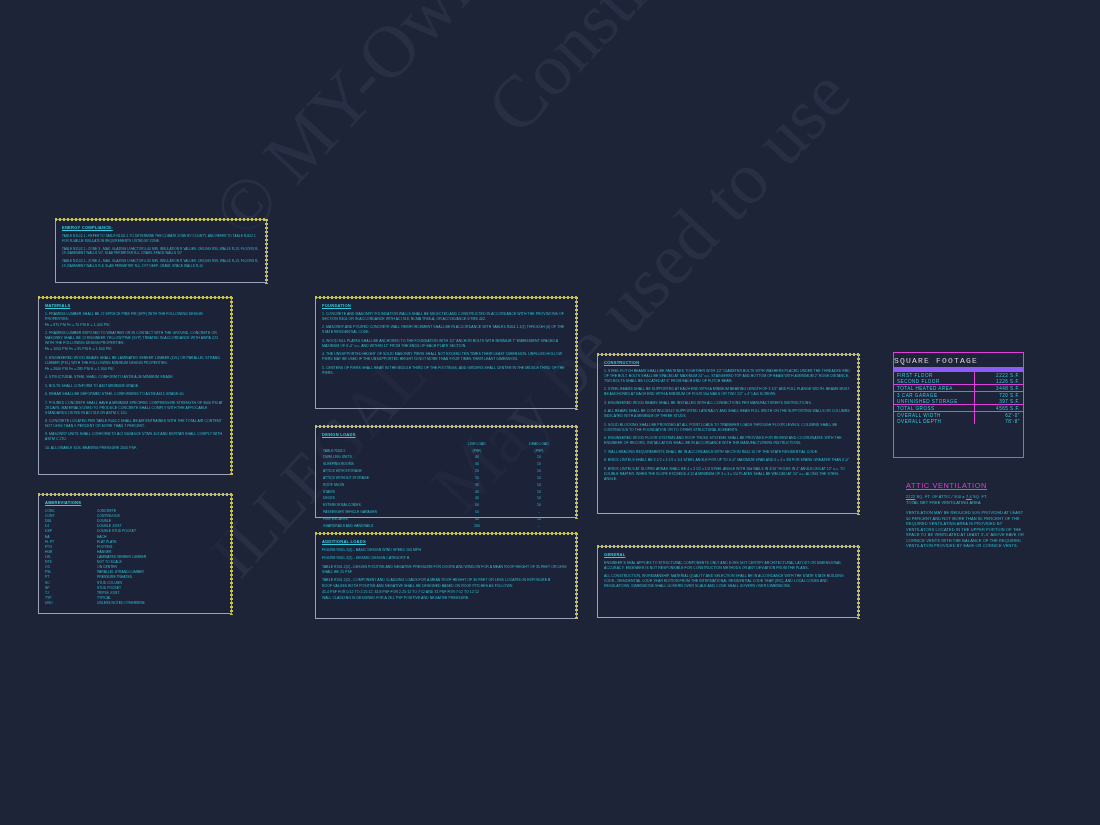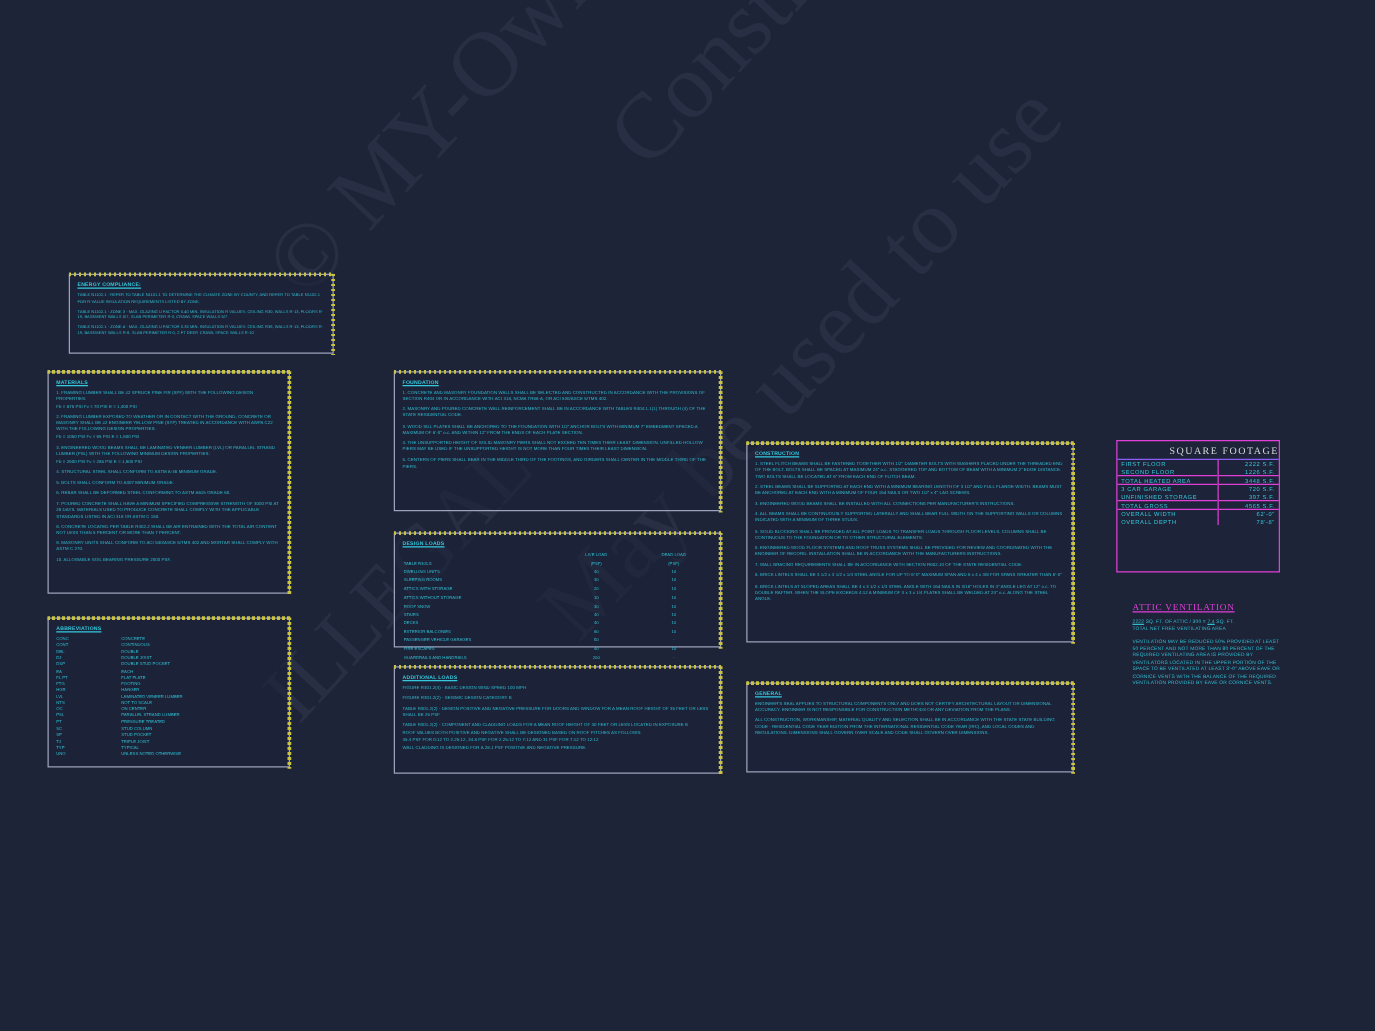--- a/index.html
+++ b/index.html
@@ -57,31 +57,31 @@
   #addloads{left:315px;top:533px;width:262px;height:86px;}
 
   
   #construction{left:597px;top:354px;width:262px;height:160px;}
   
   #general{left:597px;top:546px;width:262px;height:72px;}
 
   
   #sqft{position:absolute;left:893px;top:352px;width:131px;height:106px;
         border:1px solid #e03fd8;box-sizing:border-box;background:rgba(28,34,56,.5);}
-  #sqft .title{text-align:right;color:#d6d6d6;font-size:8px;letter-spacing:1.2px;
-        padding:3px 0 2px;border-bottom:1px solid #8b5cf6;font-family:Liberation Serif, serif;}
+  #sqft .title{text-align:left;color:#d6d6d6;font-size:8px;letter-spacing:1.2px;
+        padding:3px 0 2px;border-bottom:5px solid #8b5cf6;font-family:Liberation Mono, monospace;}
   #sqft table{width:100%;border-collapse:collapse;font-size:4.6px;color:#35c9dd;letter-spacing:.5px;}
   #sqft td{padding:.5px 3px;}
   #sqft td.v{text-align:right;border-left:1px solid #e03fd8;width:42px;}
   #sqft tr.sep td{border-top:1px solid #e03fd8;}
 
   
   #attic{position:absolute;left:906px;top:481px;width:122px;}
   #attic .atitle{color:#e03fd8;font-size:7.4px;letter-spacing:.6px;
-        text-decoration:underline;margin-bottom:4px;font-family:Liberation Serif, serif;}
+        text-decoration:underline;margin-bottom:4px;}
   #attic .l{color:#2fbdd2;font-size:3.9px;line-height:1.42;letter-spacing:.15px;}
   #attic .u{text-decoration:underline;}
   #attic .gap{height:5px;}
 </style>
 </head>
 <body>
 
 <div class="wm wm1">© MY-Owner-Plans.com</div>
 <div class="wm wm2">Construction</div>
 <div class="wm wm3">ILLEGAL</div>

